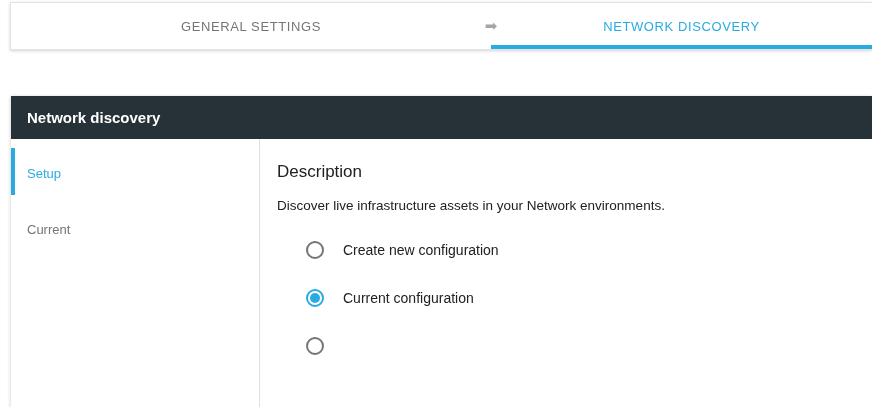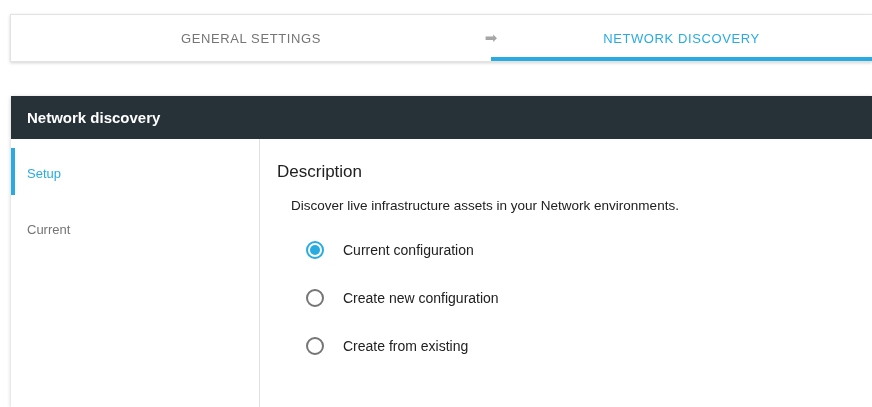--- a/index.html
+++ b/index.html
@@ -14,21 +14,21 @@
   html,body{margin:0;padding:0;}
   body{
     width:872px;height:407px;overflow:hidden;position:relative;
     background:#ffffff;
     font-family:"Liberation Sans", sans-serif;
     -webkit-font-smoothing:antialiased;
   }
 
   
   .stepper-card{
-    position:absolute;left:10px;top:14px;width:862px;height:48px;
+    position:absolute;left:10px;top:2px;width:862px;height:48px;
     background:#fff;border:1px solid #e3e3e3;border-right:none;
     box-shadow:0 1px 3px rgba(0,0,0,.18);
     display:flex;
   }
   .step-tab{
     display:flex;align-items:center;justify-content:center;
     font-size:13px;letter-spacing:.6px;cursor:pointer;
     color:var(--inactive-text);height:100%;
   }
   .step-tab.general{width:480px;}
@@ -63,21 +63,21 @@
     position:absolute;left:0;top:3px;bottom:6px;width:4px;background:var(--accent);
   }
 
   
   .main{flex:1;padding:18px 24px 0 17px;}
   .section-title{
     margin:5px 0 16px;font-size:17px;font-weight:400;
     color:var(--dark-text);line-height:20px;
   }
   .description{
-    margin:0 14px 12px;font-size:13.5px;color:var(--dark-text);line-height:16px;
+    margin:0 0 12px;font-size:13.5px;color:var(--dark-text);line-height:16px;
   }
   .radio-row{height:48px;display:flex;align-items:center;padding-left:29px;}
   .radio{
     width:18px;height:18px;border-radius:50%;flex:none;position:relative;
     border:2px solid #757575;cursor:pointer;background:#fff;
   }
   .radio.checked{border-color:var(--accent);}
   .radio.checked::after{
     content:"";position:absolute;left:50%;top:50%;
     width:10px;height:10px;margin:-5px 0 0 -5px;
@@ -114,28 +114,27 @@
         <span>Current</span>
       </div>
     </div>
 
     <div class="main">
       <h2 class="section-title">Description</h2>
       <p class="description">Discover live infrastructure assets in your Network environments.</p>
 
       <div class="radio-group">
         <div class="radio-row">
+          <span class="radio"></span>
+          <span class="radio-label">Create new configuration</span>
+        </div>
+        <div class="radio-row">
           <span class="radio checked"></span>
           <span class="radio-label">Current configuration</span>
         </div>
         <div class="radio-row">
           <span class="radio"></span>
-          <span class="radio-label">Create new configuration</span>
-        </div>
-        <div class="radio-row">
-          <span class="radio"></span>
-          <span class="radio-label">Create from existing</span>
         </div>
       </div>
     </div>
 
   </div>
 </div>
 
 </body></html>

